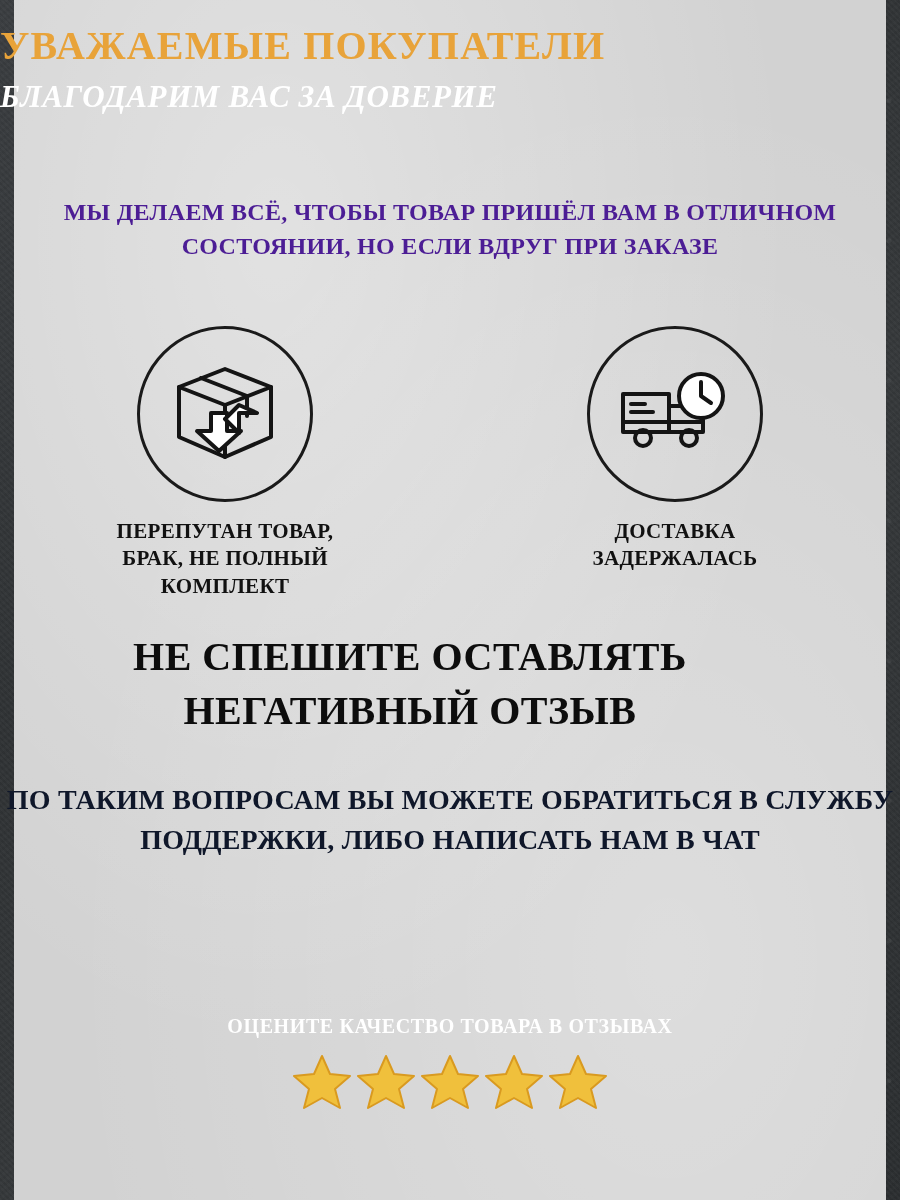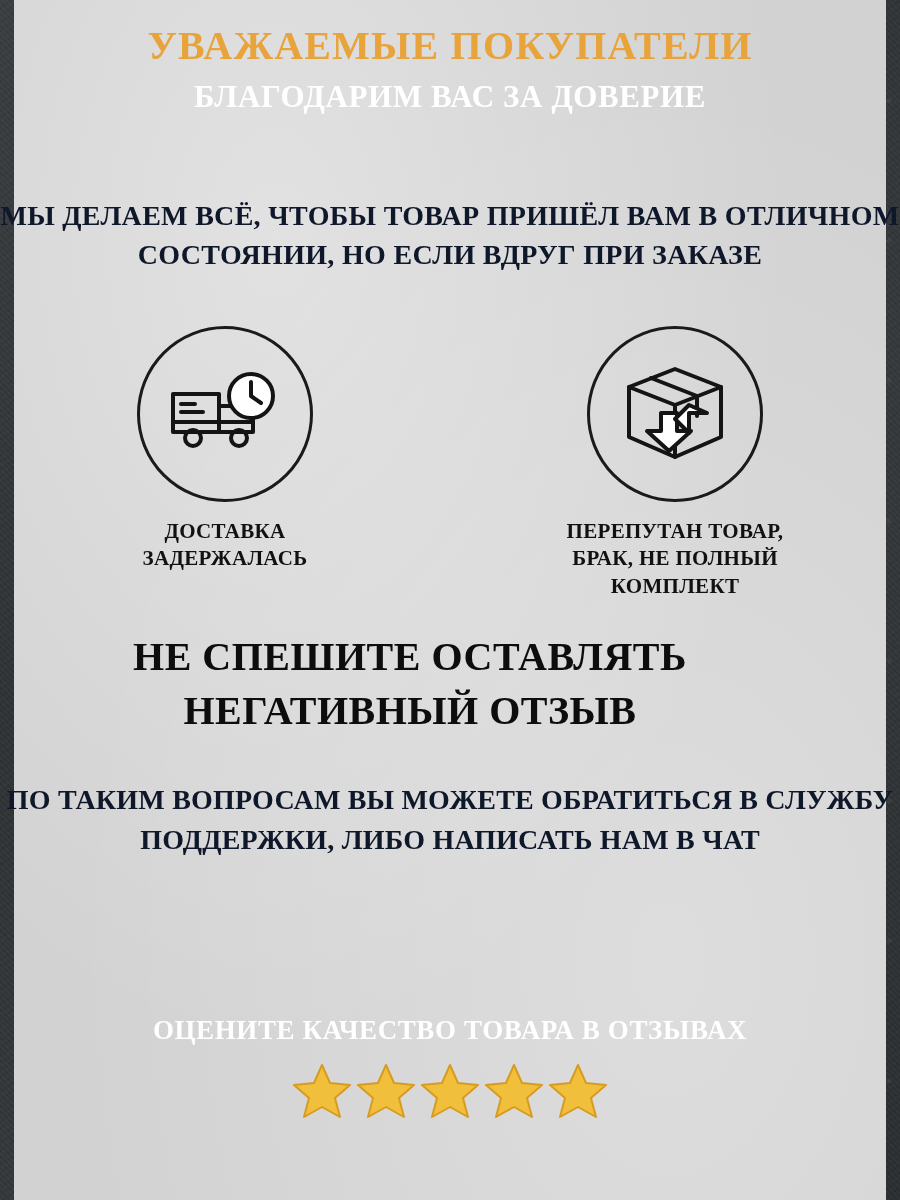--- a/index.html
+++ b/index.html
@@ -62,52 +62,53 @@
       radial-gradient(ellipse at 30% 20%, rgba(255,255,255,0.35), transparent 60%),
       radial-gradient(ellipse at 75% 80%, rgba(255,255,255,0.25), transparent 65%);
   }
 
   
   .header {
     position: absolute;
     top: 0;
     left: 0;
     width: 900px;
-    text-align: center;
+    text-align: left;
     padding-top: 24px;
     z-index: 5;
   }
   .header-title {
     font-size: 40px;
     font-weight: bold;
     letter-spacing: 1.2px;
     color: #e8a33a;
     text-transform: uppercase;
     line-height: 1.1;
   }
   .header-sub {
     margin-top: 10px;
     font-size: 31px;
     font-weight: bold;
     letter-spacing: 0.6px;
     color: #ffffff;
     text-transform: uppercase;
     line-height: 1.2;
+    font-style: italic;
   }
 
   
   .intro {
     position: absolute;
     top: 196px;
     left: 0;
     width: 900px;
     text-align: center;
     z-index: 5;
-    color: #0f172a;
-    font-size: 28px;
+    color: #4c1d95;
+    font-size: 24px;
     font-weight: bold;
     line-height: 1.4;
     letter-spacing: 0.3px;
     text-transform: uppercase;
   }
 
   
   .icons-row {
     position: absolute;
     top: 326px;
@@ -180,21 +181,21 @@
     position: absolute;
     left: 0;
     bottom: 0;
     width: 900px;
     height: 210px;
     text-align: center;
     z-index: 6;
   }
   .footer-title {
     padding-top: 24px;
-    font-size: 27px;
+    font-size: 20px;
     font-weight: bold;
     color: #ffffff;
     line-height: 1.25;
     letter-spacing: 0.6px;
     text-transform: uppercase;
   }
   .stars {
     margin-top: 14px;
     display: flex;
     justify-content: center;
@@ -228,55 +229,55 @@
   <div class="edge-right"></div>
 
   <div class="header">
     <div class="header-title">УВАЖАЕМЫЕ ПОКУПАТЕЛИ</div>
     <div class="header-sub">БЛАГОДАРИМ ВАС ЗА ДОВЕРИЕ</div>
   </div>
 
   <div class="intro">МЫ ДЕЛАЕМ ВСЁ, ЧТОБЫ ТОВАР ПРИШЁЛ ВАМ В ОТЛИЧНОМ СОСТОЯНИИ, НО ЕСЛИ ВДРУГ ПРИ ЗАКАЗЕ</div>
 
   <div class="icons-row">
+
+    <div class="icon-item">
+      <div class="icon-circle">
+        <svg width="120" height="110" viewBox="0 0 120 110" fill="none" aria-hidden="true">
+          <g stroke="#141414" stroke-width="4" stroke-linecap="round" stroke-linejoin="round" fill="none">
+            <path d="M60 10 L106 28 L60 46 L14 28 Z"></path>
+            <path d="M14 28 v50 l46 20 v-52"></path>
+            <path d="M106 28 v50 l-46 20"></path>
+            <path d="M36 19 L82 37 v20"></path>
+            <path d="M46 54 h16 v18 h14 l-22 20 -22 -20 h14 z" fill="#ffffff"></path>
+            <path d="M92 54 h-18 v20 l-14 -14 14 -14 z" fill="#ffffff"></path>
+          </g>
+        </svg>
+      </div>
+      <div class="icon-caption">ПЕРЕПУТАН ТОВАР, БРАК, НЕ ПОЛНЫЙ КОМПЛЕКТ</div>
+    </div>
 
     <div class="icon-item">
       <div class="icon-circle">
         <svg width="120" height="100" viewBox="0 0 120 100" fill="none" aria-hidden="true">
           <g stroke="#141414" stroke-width="4" stroke-linecap="round" stroke-linejoin="round" fill="none">
             <path d="M8 30 h46 v38 h-46 z"></path>
             <path d="M54 42 h20 l14 14 v12 h-34 z"></path>
             <path d="M8 58 h80"></path>
             <circle cx="28" cy="74" r="8"></circle>
             <circle cx="74" cy="74" r="8"></circle>
             <path d="M16 40 h14 M16 48 h22"></path>
             <circle cx="86" cy="32" r="22" fill="#ffffff"></circle>
             <path d="M86 18 v14 l10 7"></path>
           </g>
         </svg>
       </div>
       <div class="icon-caption">ДОСТАВКА ЗАДЕРЖАЛАСЬ</div>
     </div>
 
-    <div class="icon-item">
-      <div class="icon-circle">
-        <svg width="120" height="110" viewBox="0 0 120 110" fill="none" aria-hidden="true">
-          <g stroke="#141414" stroke-width="4" stroke-linecap="round" stroke-linejoin="round" fill="none">
-            <path d="M60 10 L106 28 L60 46 L14 28 Z"></path>
-            <path d="M14 28 v50 l46 20 v-52"></path>
-            <path d="M106 28 v50 l-46 20"></path>
-            <path d="M36 19 L82 37 v20"></path>
-            <path d="M46 54 h16 v18 h14 l-22 20 -22 -20 h14 z" fill="#ffffff"></path>
-            <path d="M92 54 h-18 v20 l-14 -14 14 -14 z" fill="#ffffff"></path>
-          </g>
-        </svg>
-      </div>
-      <div class="icon-caption">ПЕРЕПУТАН ТОВАР, БРАК, НЕ ПОЛНЫЙ КОМПЛЕКТ</div>
-    </div>
-
 
   </div>
 
   <div class="headline">НЕ СПЕШИТЕ ОСТАВЛЯТЬ НЕГАТИВНЫЙ ОТЗЫВ</div>
 
   <div class="support">ПО ТАКИМ ВОПРОСАМ ВЫ МОЖЕТЕ ОБРАТИТЬСЯ В СЛУЖБУ ПОДДЕРЖКИ, ЛИБО НАПИСАТЬ НАМ В ЧАТ</div>
 
   <div class="footer">
     <div class="footer-title">ОЦЕНИТЕ КАЧЕСТВО ТОВАРА В ОТЗЫВАХ</div>
     <div class="stars">

